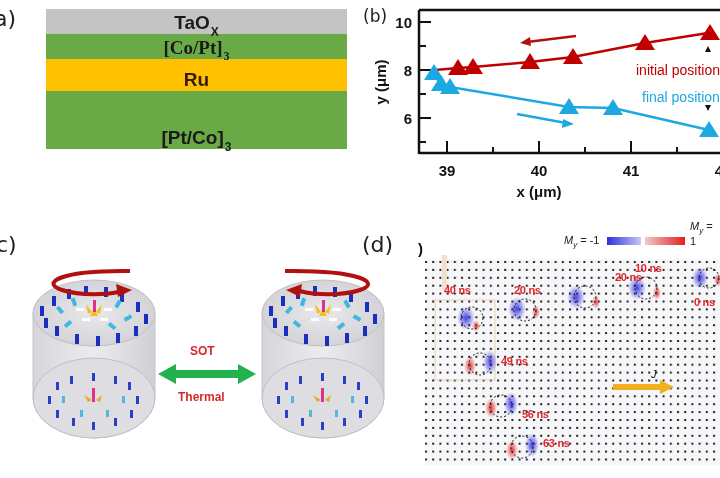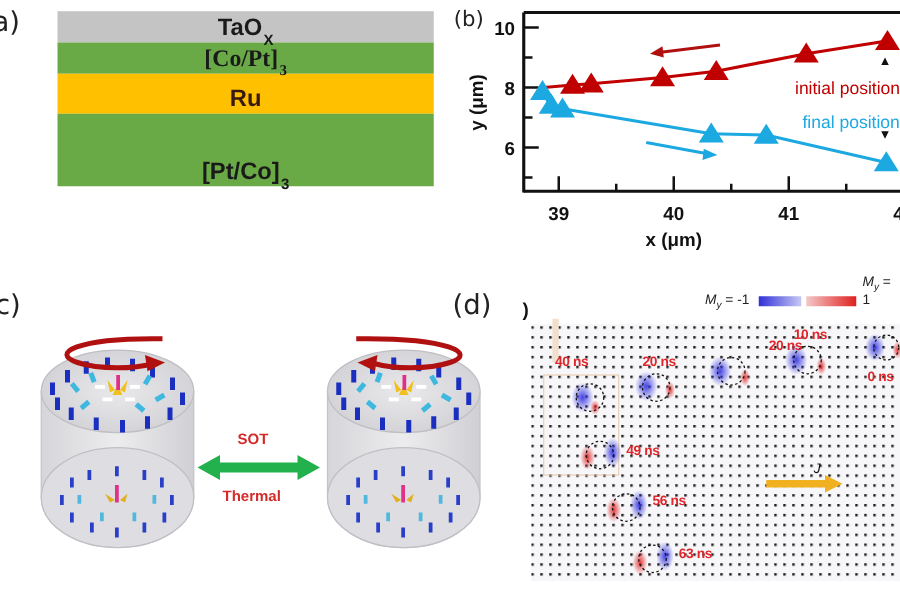--- a/index.html
+++ b/index.html
@@ -369,14 +369,14 @@
 <div class="legend-text" style="left:690px; top:220px;">
   <span>M</span><sub style="font-size:8px;">y</sub><span style="font-style:normal;"> = 1</span>
 </div>
 
 <div class="d-label" style="left:694px; top:296px;">0 ns</div>
 <div class="d-label" style="left:635px; top:262px;">10 ns</div>
 <div class="d-label" style="left:575px; top:271px;margin-left:40px;">20 ns</div>
 <div class="d-label" style="left:514px; top:284px;">20 ns</div>
 <div class="d-label" style="left:444px; top:284px;">40 ns</div>
 <div class="d-label" style="left:501px; top:355px;">49 ns</div>
-<div class="d-label" style="left:522px; top:395px;">56 ns</div>
+<div class="d-label" style="left:522px; top:408px;">56 ns</div>
 <div class="d-label" style="left:543px; top:437px;">63 ns</div>
 
 </body></html>

